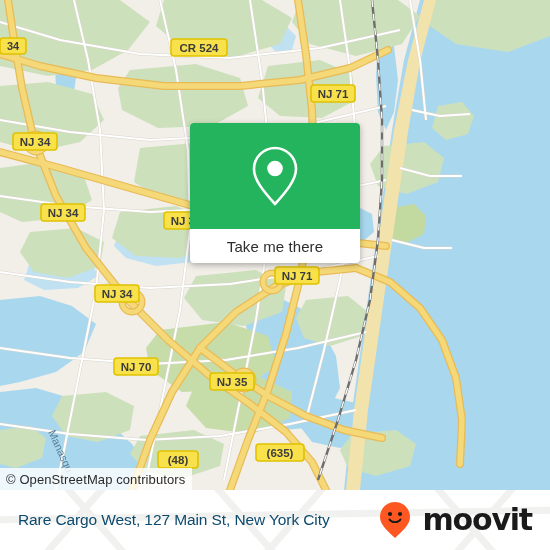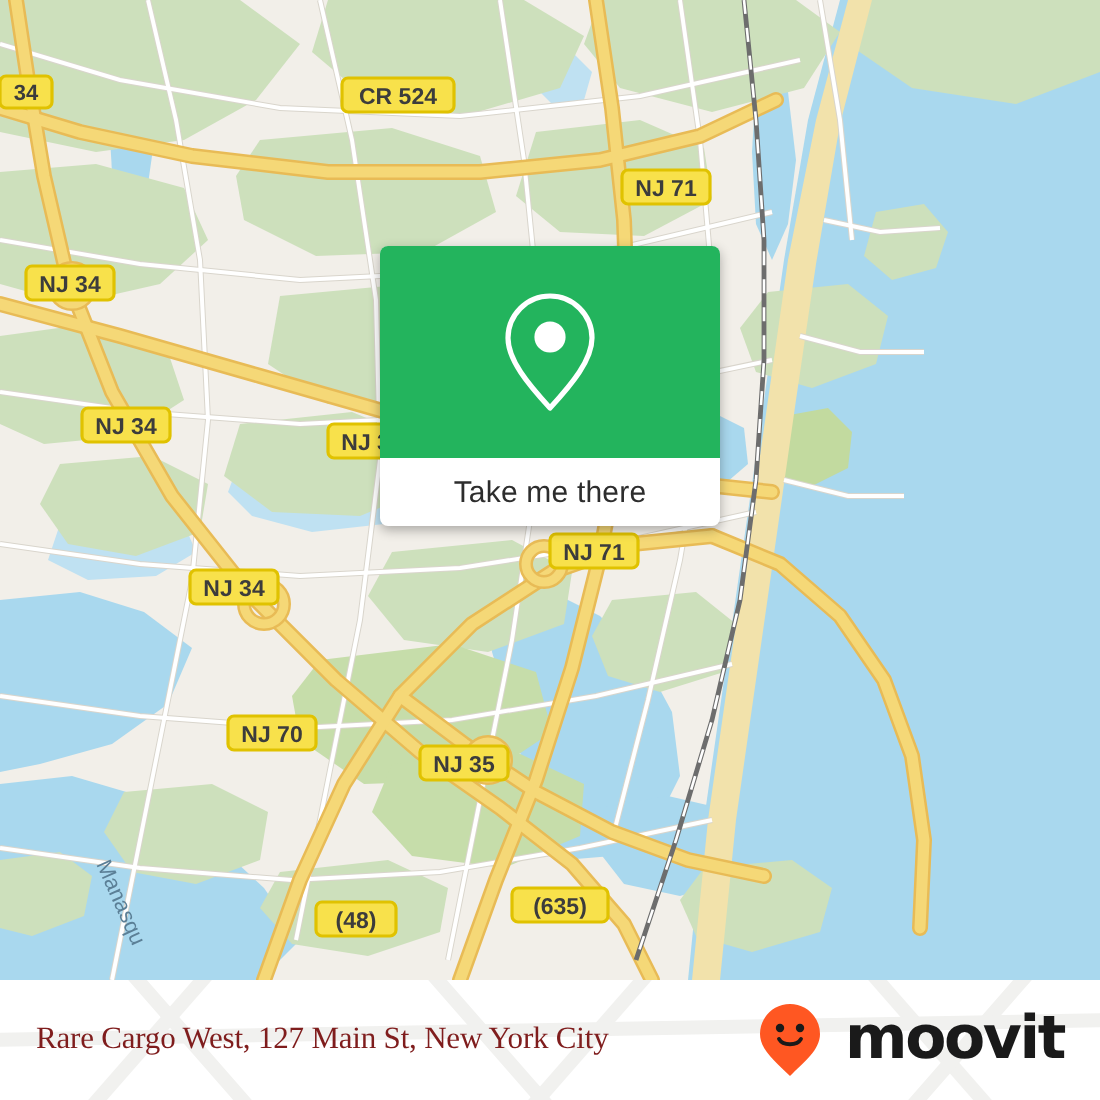--- a/index.html
+++ b/index.html
@@ -97,24 +97,24 @@
   }
   #bottom-bar-watermark {
     position: absolute;
     left: 0; top: 0;
     width: 550px; height: 60px;
     pointer-events: none;
   }
   #place-label {
     position: relative;
     font-size: 15.5px;
-    color: #7f1d1d;
+    color: #0c4a6e;
     letter-spacing: -0.1px;
     white-space: nowrap;
-    font-family: Liberation Serif, serif;
+    font-family: Liberation Sans, sans-serif;
   }
   #brand-logo {
     position: relative;
     display: flex;
     align-items: center;
     gap: 12px;
   }
   #brand-wordmark {
     font-size: 30px;
     font-weight: bold;
@@ -298,20 +298,23 @@
           </g>
         <g>
             <rect x="256" y="444" width="48" height="17" rx="3" fill="#f8e14b" stroke="#e0c200" stroke-width="1.6"></rect>
             <text x="280" y="457" font-family="Liberation Sans, sans-serif" font-size="11.5" font-weight="bold" fill="#3c3c3c" text-anchor="middle">(635)</text>
           </g>
       </g>
 
       <text x="48" y="432" transform="rotate(66 48 432)" font-family="Liberation Sans, sans-serif" font-size="11" fill="#5b7f96">Manasqu</text>
     </svg>
 
+    <div id="attribution">
+      <span>© OpenStreetMap contributors</span>
+    </div>
   </div>
 
   <div id="popup-card">
     <div id="popup-card-image">
       <svg width="54" height="64" viewBox="0 0 54 64">
         <path d="M27 4 C15.4 4 6 13.4 6 25 C6 36 16 48 27 60 C38 48 48 36 48 25 C48 13.4 38.6 4 27 4 Z" fill="none" stroke="#ffffff" stroke-width="2.6" stroke-linejoin="round"></path>
         <circle cx="27" cy="24.5" r="7.8" fill="#ffffff"></circle>
       </svg>
     </div>
     <div id="popup-card-footer">

